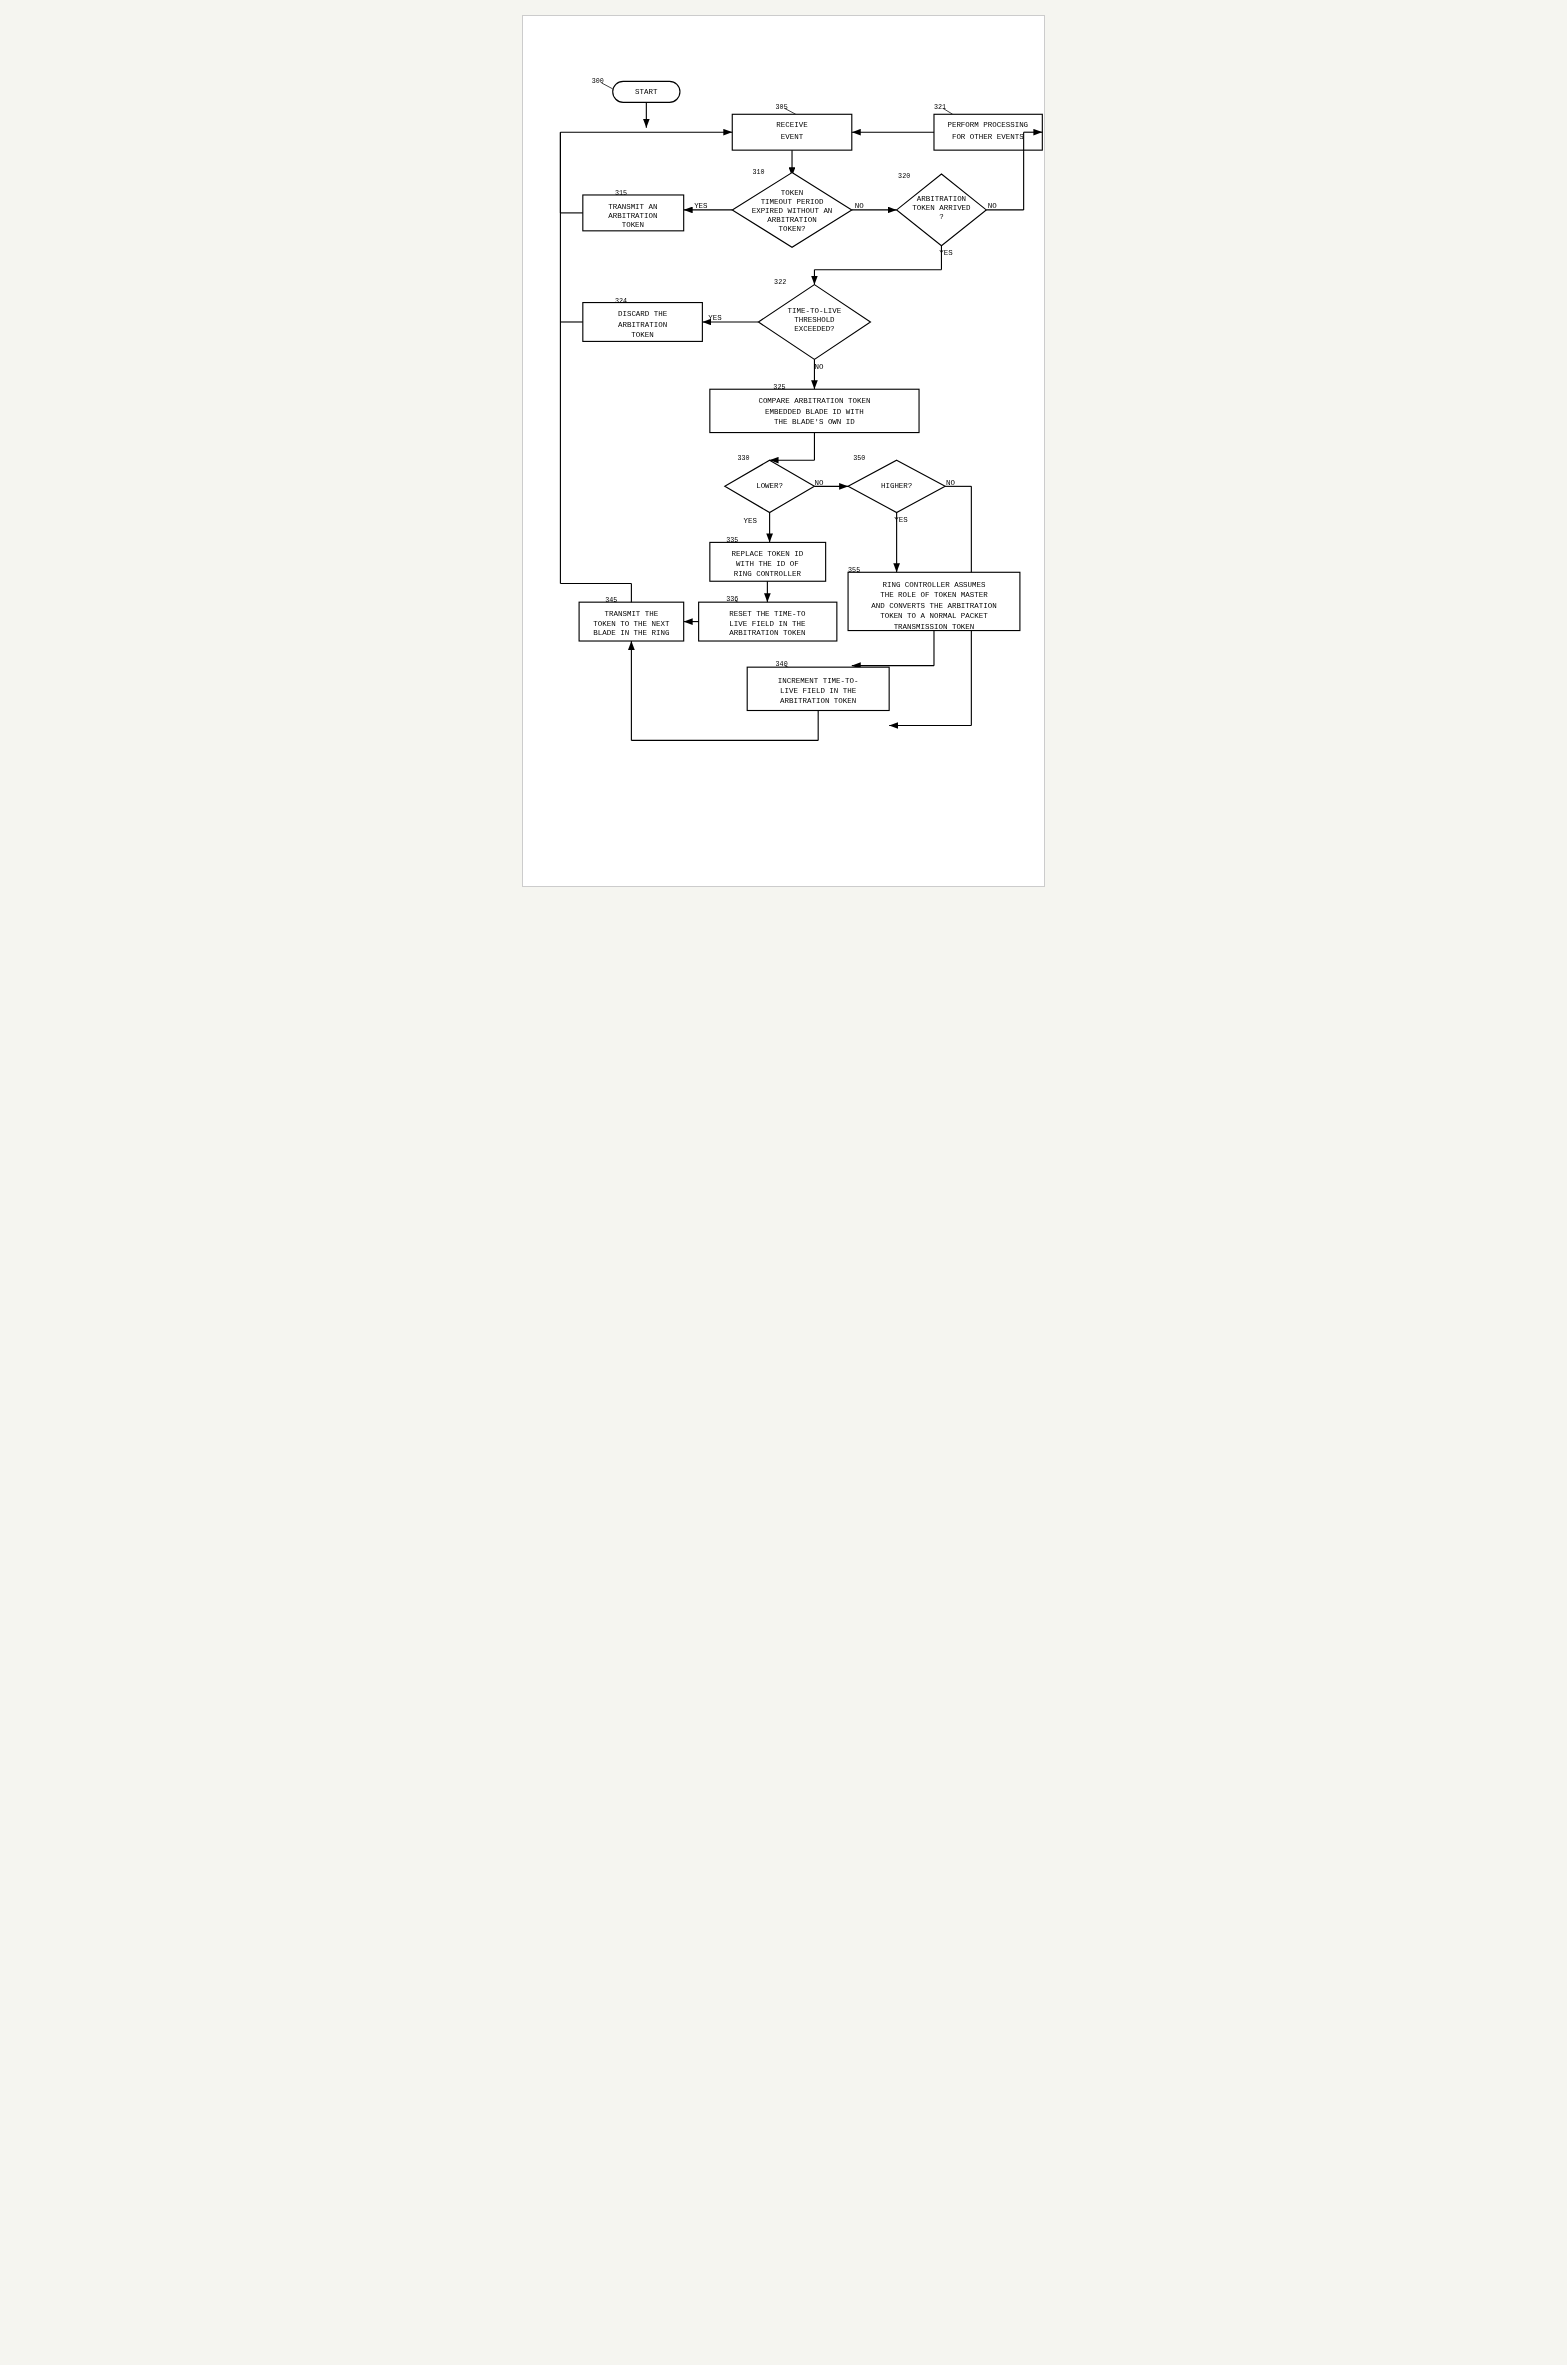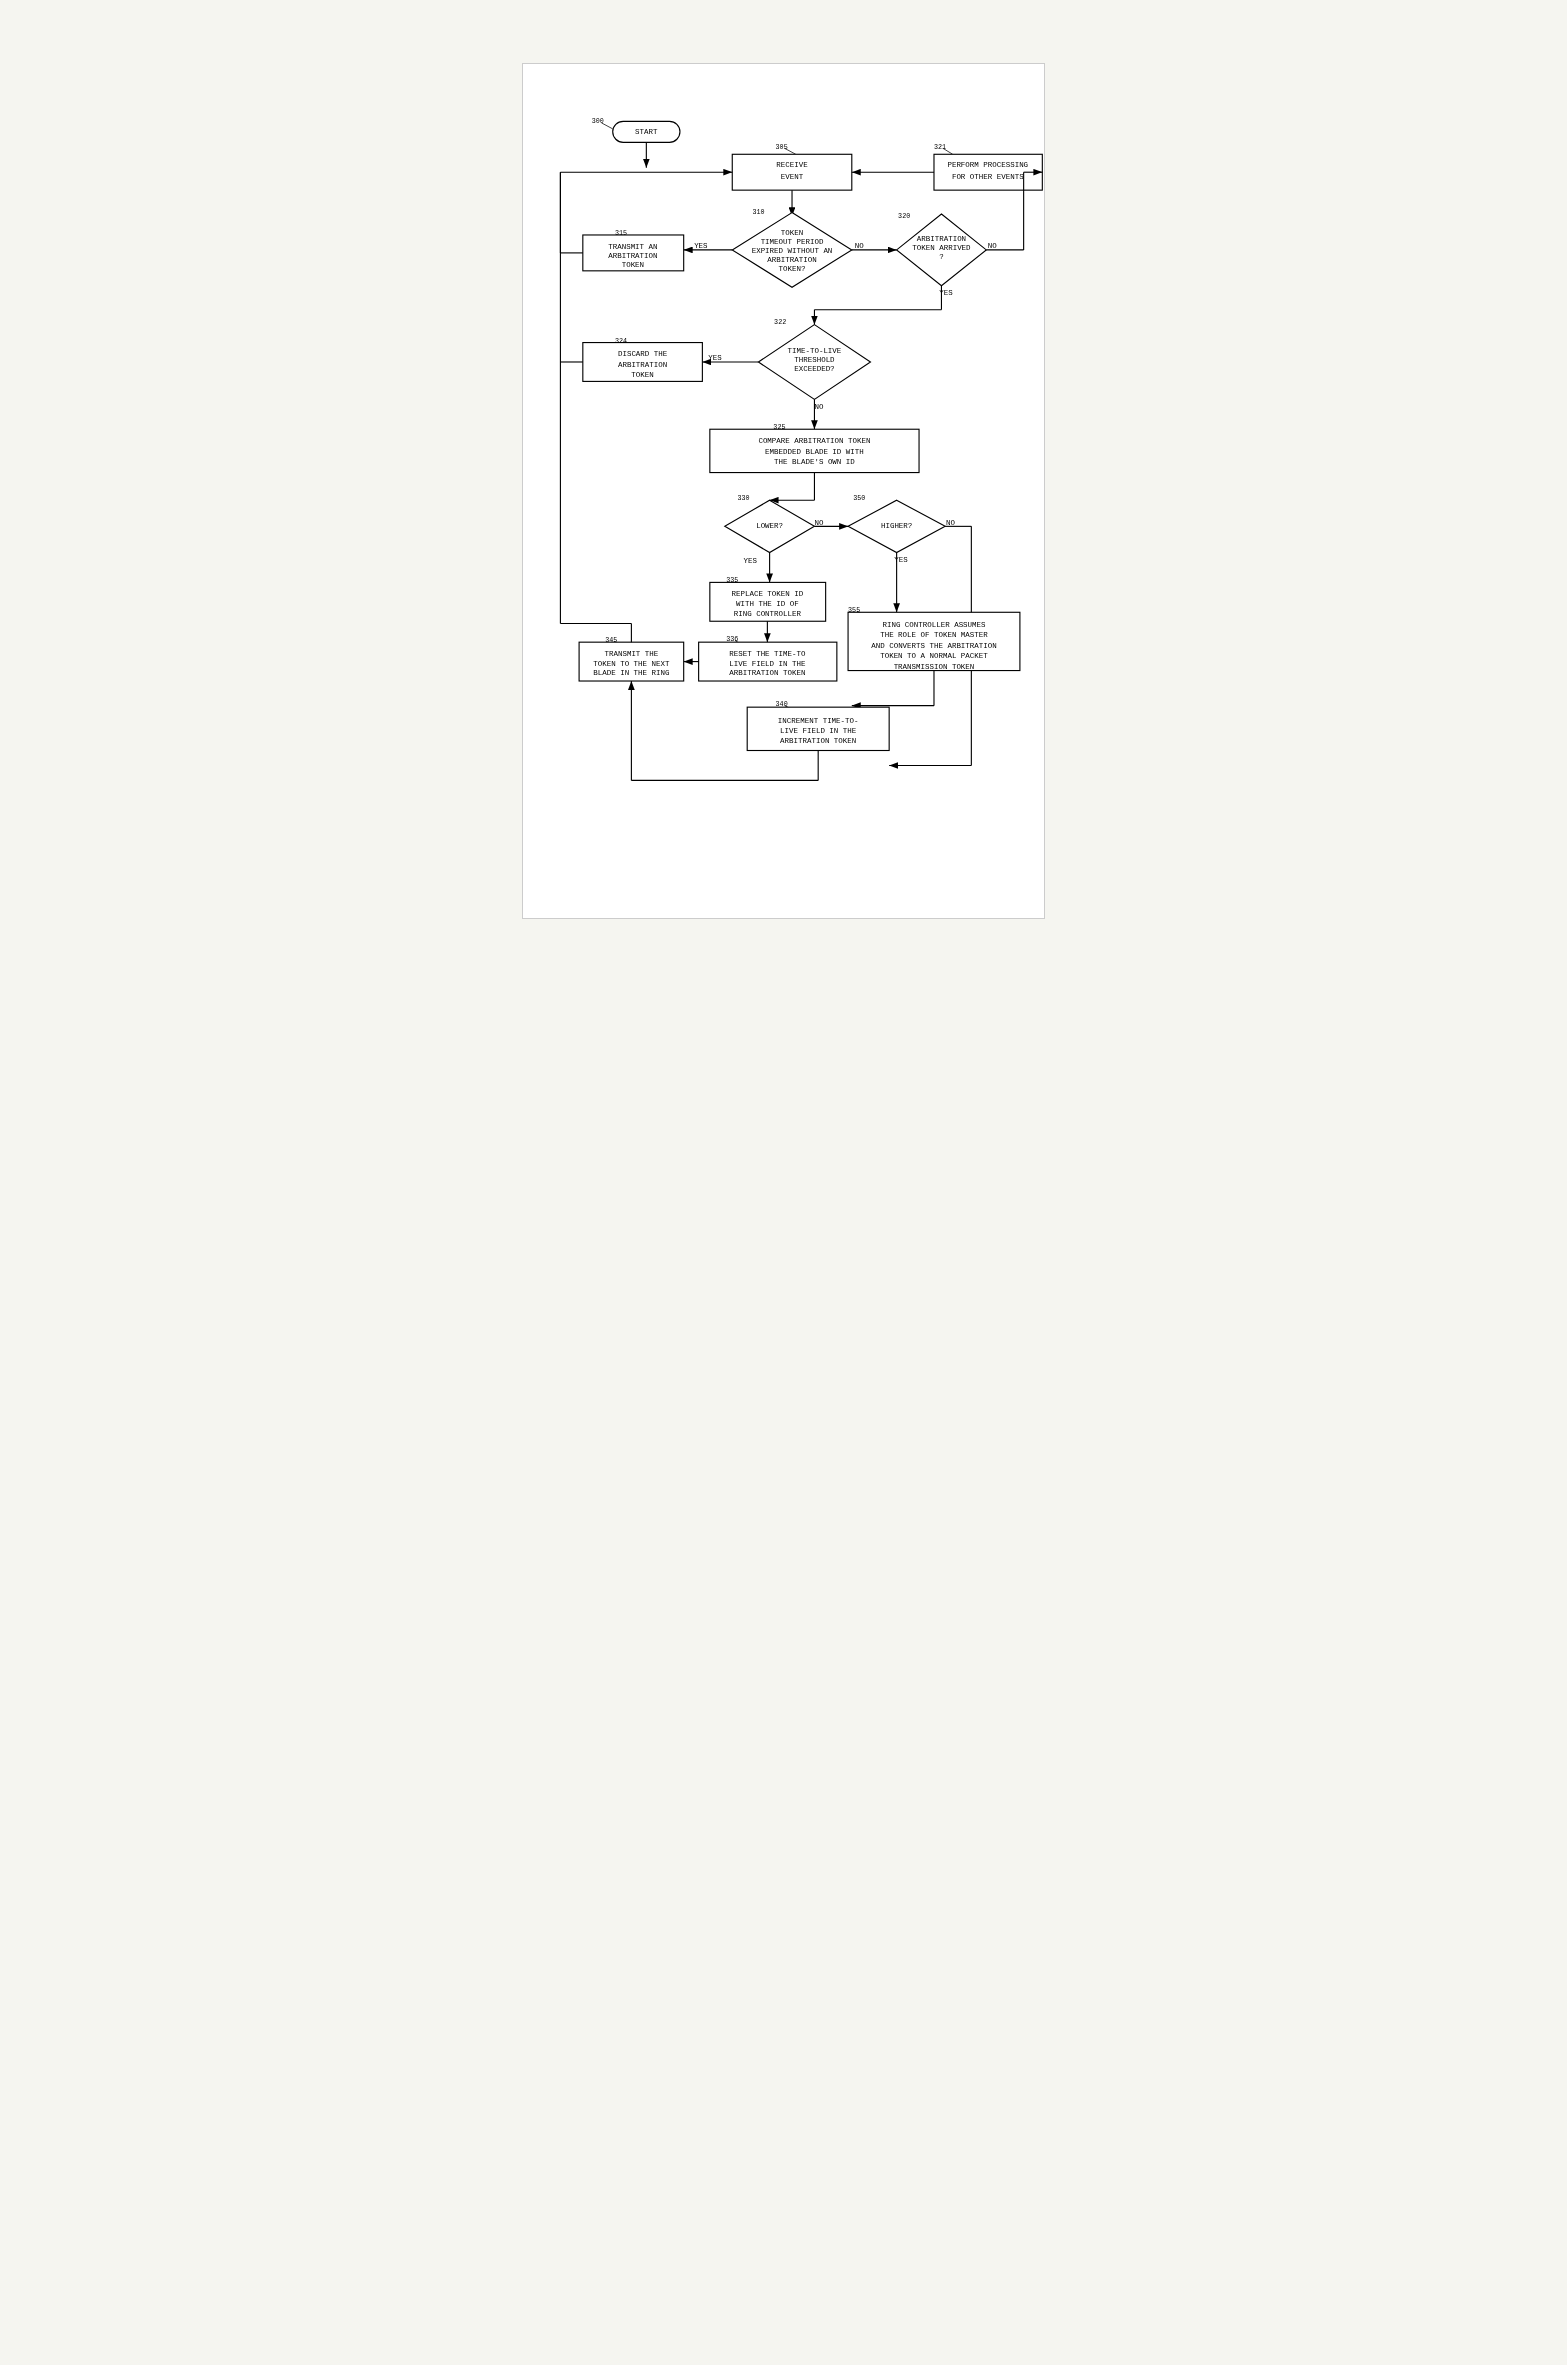--- a/index.html
+++ b/index.html
@@ -10,23 +10,22 @@
       justify-content: center;
       align-items: flex-start;
       min-height: 100vh;
       padding: 15px;
     }
     .diagram-container {
       background: white;
       width: 523px;
       min-height: 792px;
       position: relative;
-      padding: 29px 15px;
+      padding: 37px 15px;
       border: 0.7px solid #ccc;
-      margin-top: 48px;
     }
     svg {
       width: 100%;
       height: auto;
     }
     .flowchart-svg {
       width: 523px;
       height: 792px;
     }
     

